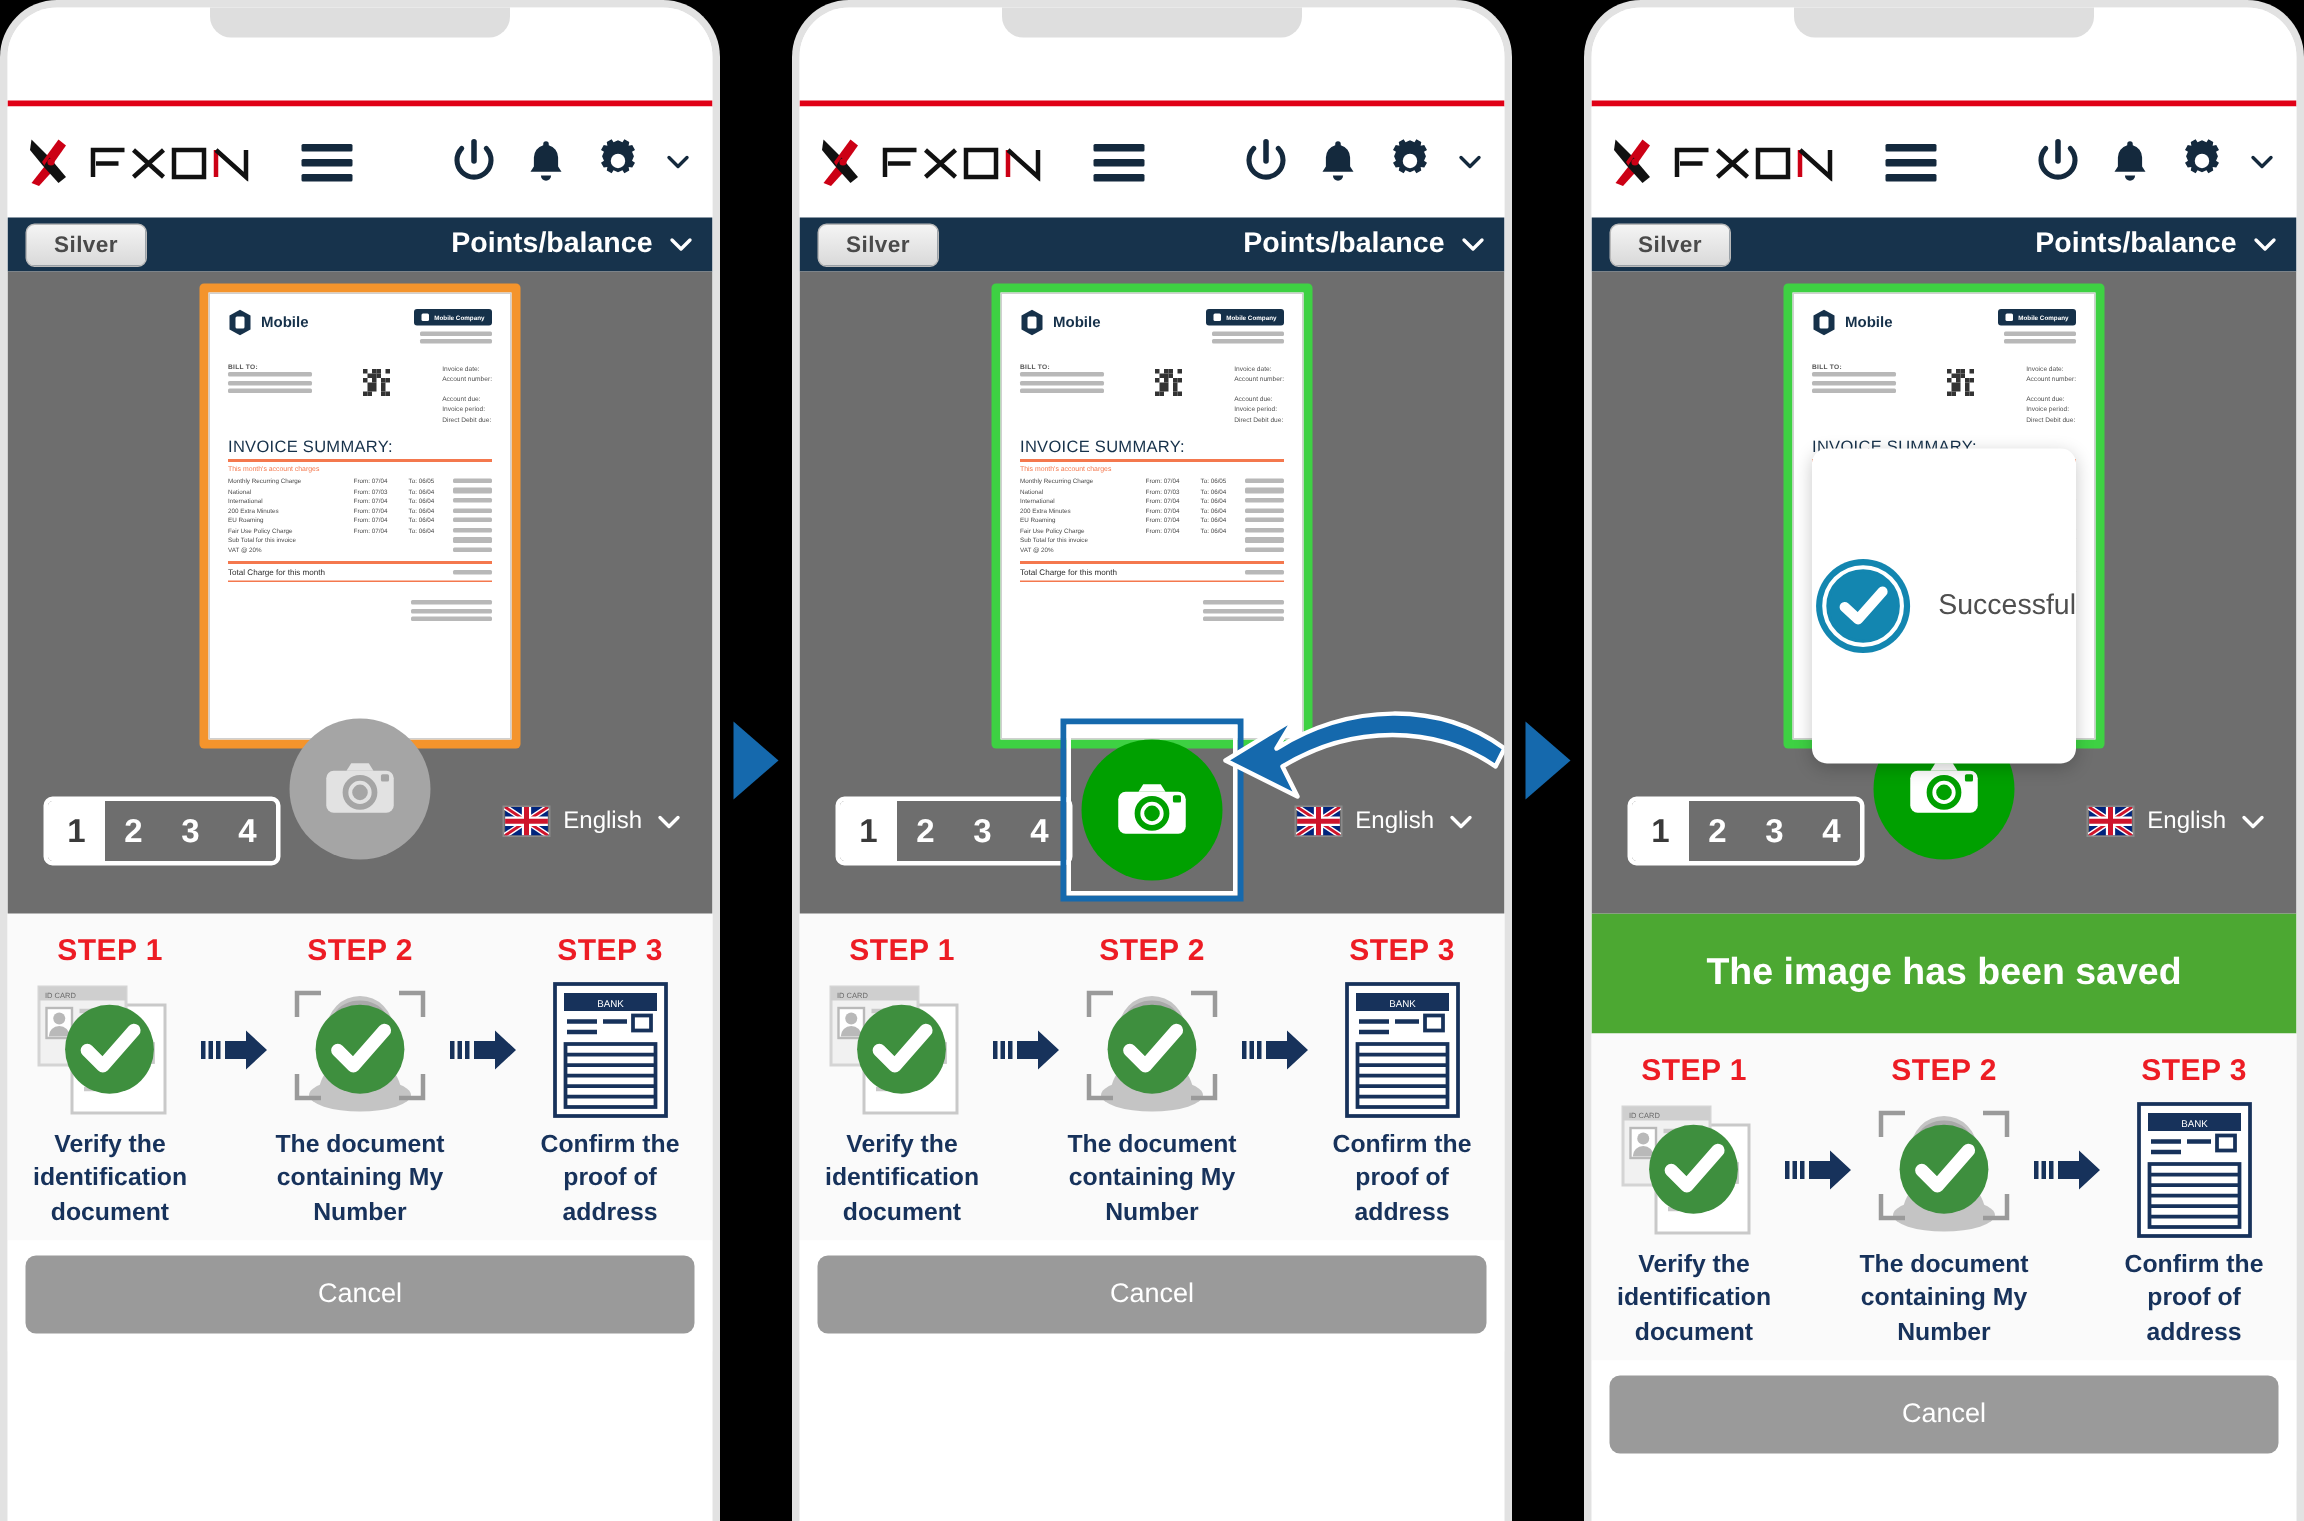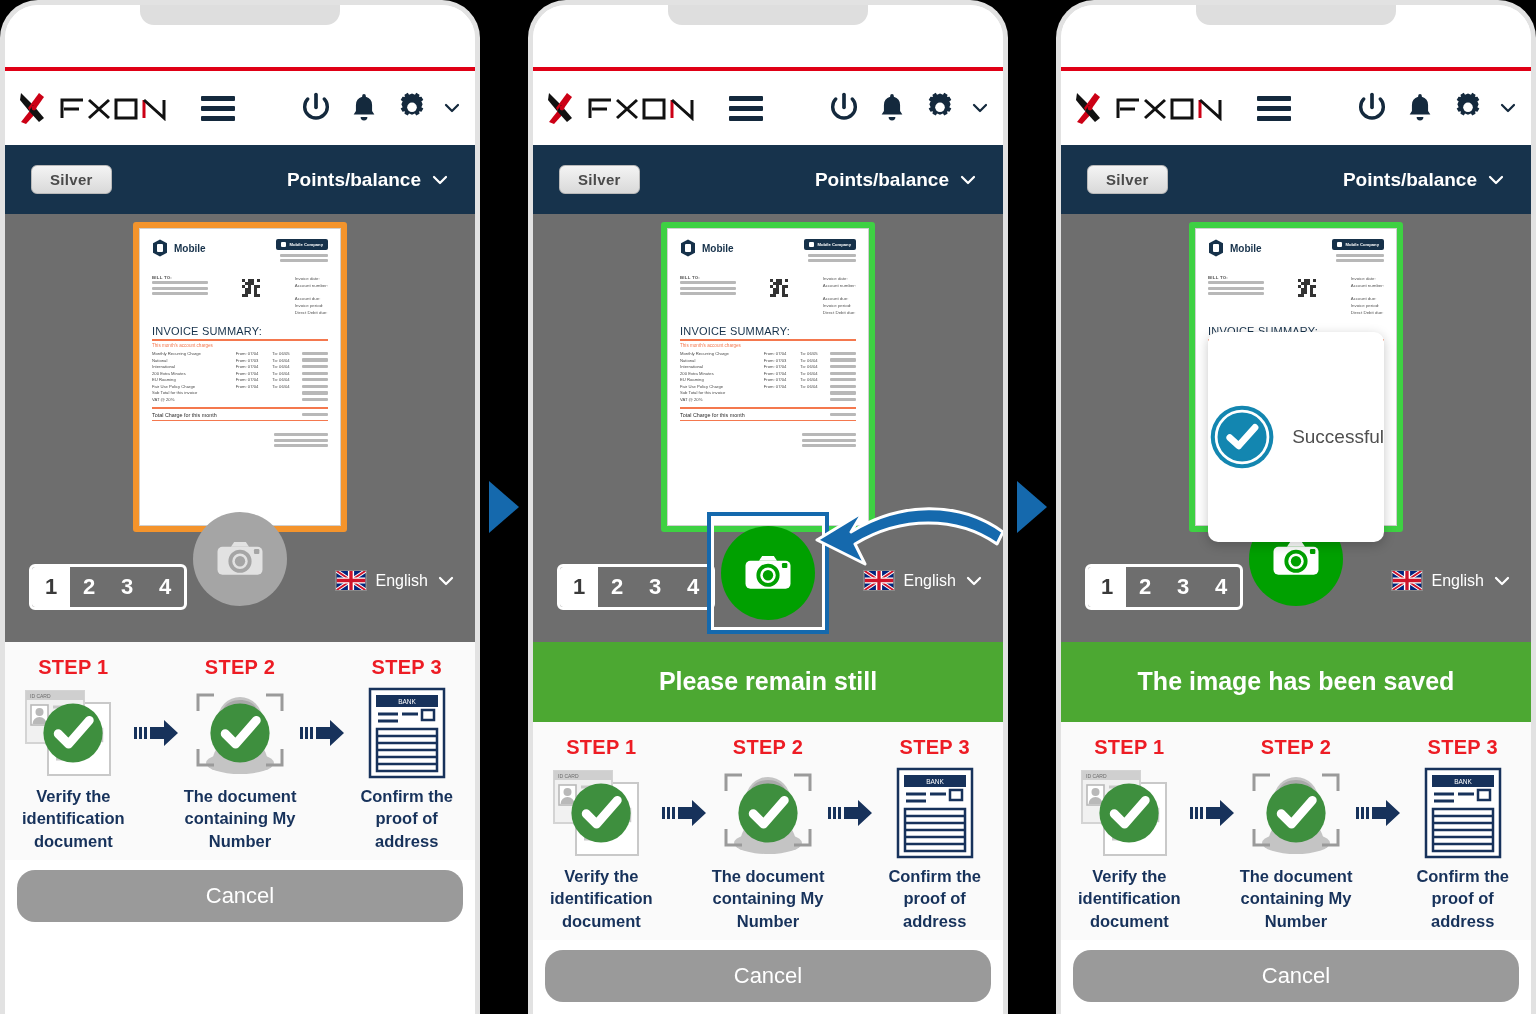--- a/index.html
+++ b/index.html
@@ -40,22 +40,22 @@
   .logo-mark { width: 40px; height: 34px; flex: none; }
   .logo-word { height: 26px; }
   .hamburger { margin-left: 22px; display:flex; flex-direction:column; gap:5px; cursor:pointer; }
   .hamburger span { display:block; width:34px; height:5px; background:#14293d; border-radius:1px; }
   .appbar-right { margin-left:auto; display:flex; align-items:center; gap:14px; }
   .ic { width: 34px; height: 34px; display:block; }
   .chev-sm { width: 18px; height: 18px; }
 
   
   .navybar {
-    height: 69px; background:#17334c; display:flex; align-items:center;
-    padding: 0 26px; justify-content: space-between;
+    height: 36px; background:#17334c; display:flex; align-items:center;
+    padding: 0 12px; justify-content: space-between;
   }
   .silver-badge {
     background: linear-gradient(#f4f4f4,#d9d9d9);
     border: 1px solid #b9b9b9; border-radius: 6px;
     padding: 5px 18px; font-size: 15px; font-weight: bold; color: #4a4a4a;
     letter-spacing:.3px;
   }
   .pb { display:flex; align-items:center; gap:10px; color:#ffffff; font-size:19px; font-weight:bold; }
 
   
@@ -153,22 +153,22 @@
   .steps-row { display:flex; align-items:flex-start; justify-content:space-between; }
   .step { width: 132px; text-align:center; }
   .step-title { color:#ed1c24; font-weight:bold; font-size:20px; letter-spacing:.3px; }
   .step-art { height: 96px; display:flex; align-items:center; justify-content:center; margin:6px 0 4px; }
   .step-cap { color:#17325b; font-weight:bold; font-size:16.5px; line-height:1.35; }
   .arrow-sep { width:50px; display:flex; align-items:center; justify-content:center; padding-top:62px; }
 
   
   .cancel-wrap { padding: 10px 12px 12px; background:#ffffff; }
   .cancel-btn {
-    width:100%; height:52px; background:#9a9a9a; border:none; border-radius:18px;
-    color:#ffffff; font-size:22px; font-family:"Liberation Sans", sans-serif; cursor:pointer;
+    width:100%; height:52px; background:#9a9a9a; border:none; border-radius:7px;
+    color:#ffffff; font-size:18px; font-family:"Liberation Sans", sans-serif; cursor:pointer;
   }
 
   
   .sep { position:absolute; top:0; width:48px; height:1014px; background:#000; display:flex;
          align-items:center; justify-content:center; }
   .sep.s1 { left:480px; }
   .sep.s2 { left:1008px; }
   .tri { width:0;height:0;border-top:26px solid transparent;border-bottom:26px solid transparent;
          border-left:30px solid #1569ad; }
 </style>
@@ -750,23 +750,20 @@
   <path d="M30 0 v40 M0 20 h60" stroke="#cf142b" stroke-width="7"></path>
 </svg>
         <span class="lang-label">English</span>
         <svg class="chev-sm" viewBox="0 0 24 24">
   <path d="M4 8 L12 16 L20 8" stroke="#ffffff" stroke-width="3" fill="none" stroke-linecap="round" stroke-linejoin="round"></path>
 </svg>
       </div>
     </div>
   </div>
 
-  <div class="banner green">
-    <span>Please remain still</span>
-  </div>
 
   <div class="steps">
     <div class="steps-row">
       <div class="step">
         <div class="step-title">STEP 1</div>
         <div class="step-art" style="position:relative">
               <svg width="106" height="92" viewBox="0 0 106 92">
   <rect x="28" y="16" width="62" height="72" fill="#ffffff" stroke="#c9c9c9" stroke-width="2"></rect>
   <g stroke="#c9c9c9" stroke-width="3">
                   <path d="M36 30h26M36 38h26M36 46h18"></path>

